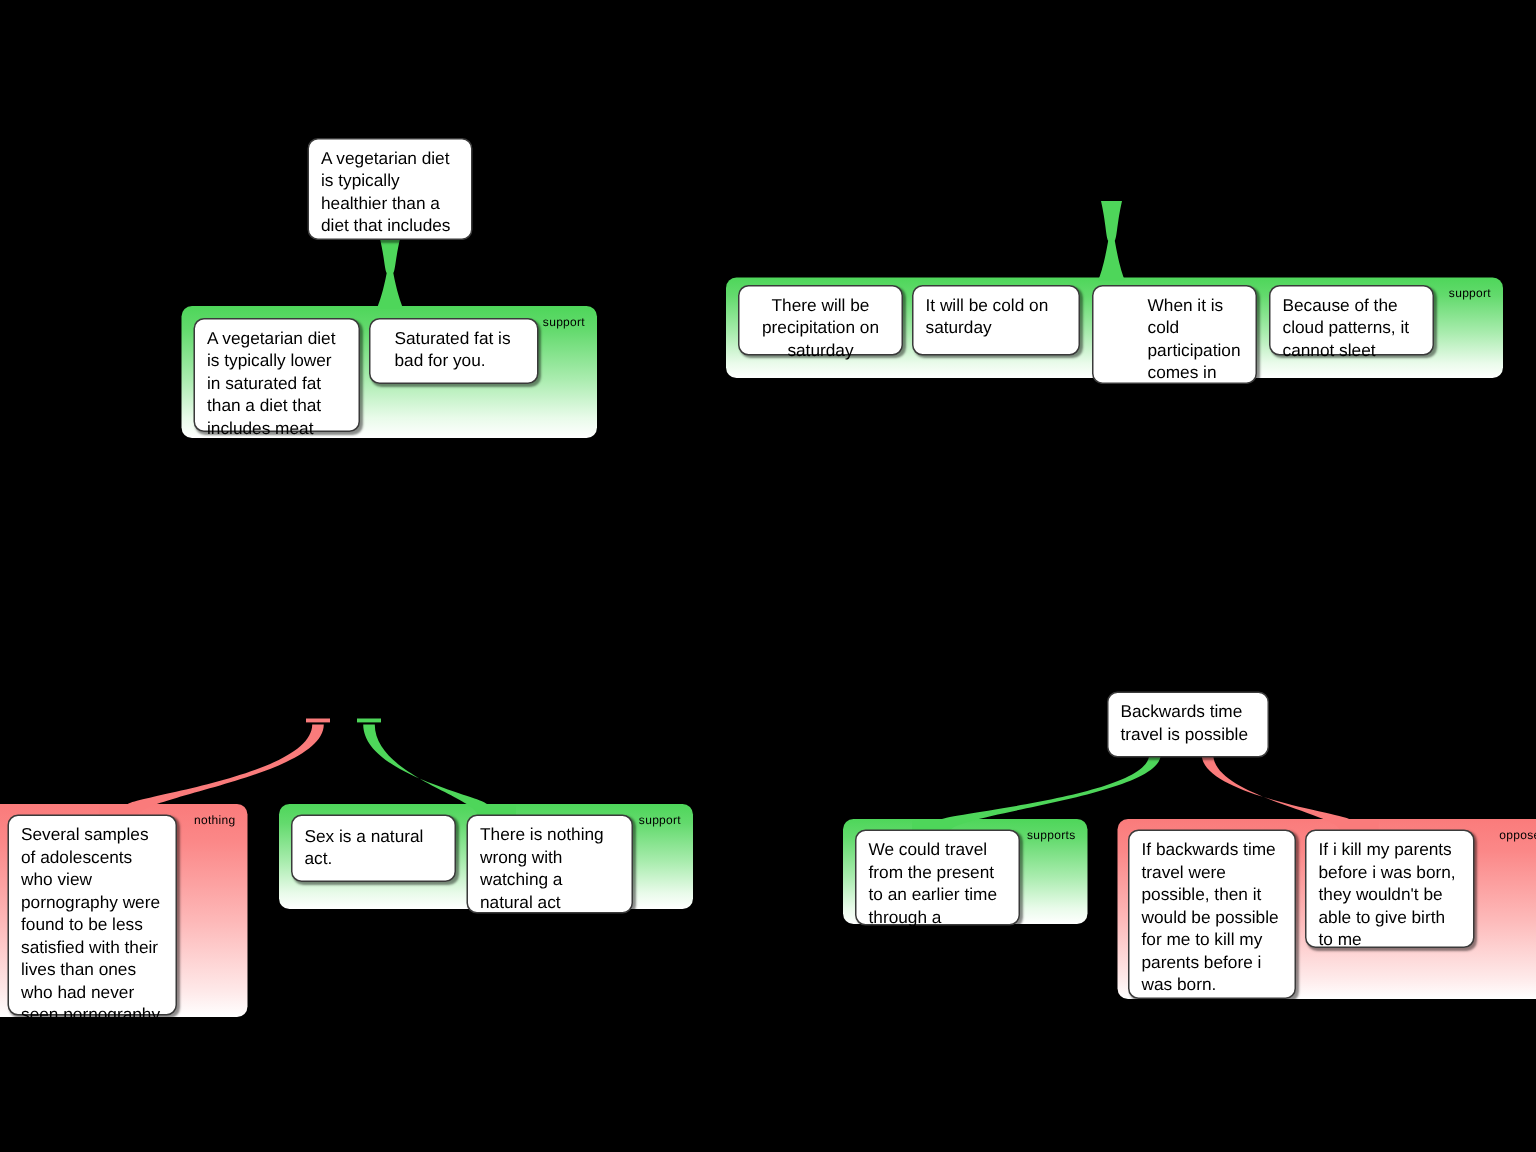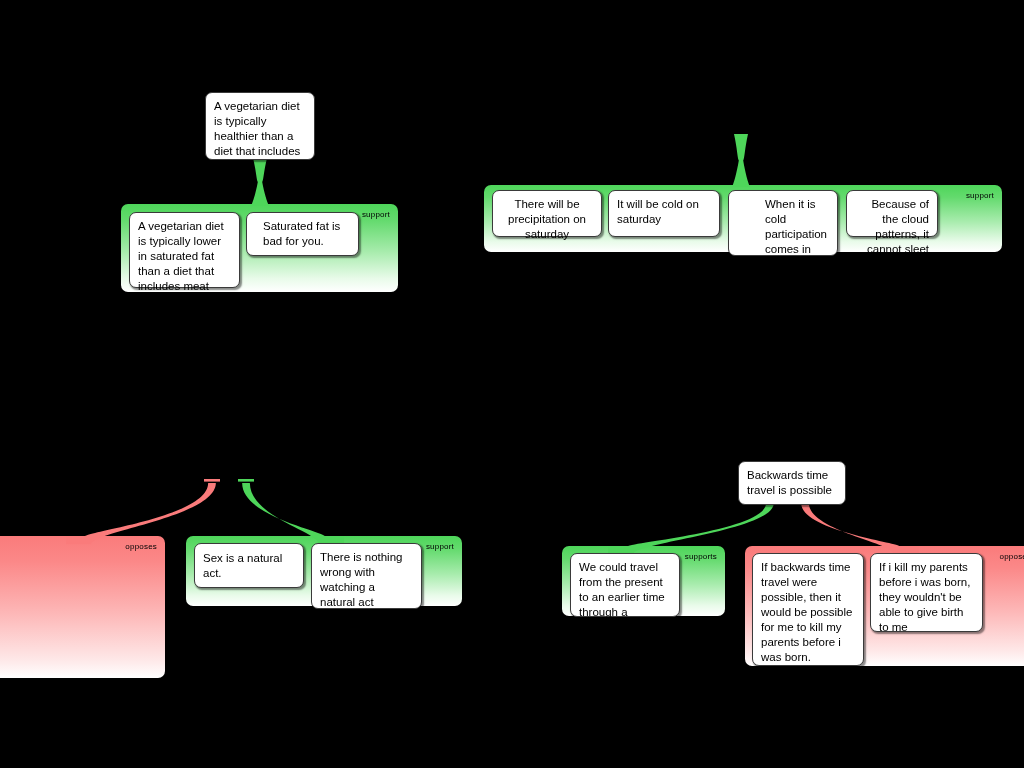--- a/index.html
+++ b/index.html
@@ -80,24 +80,25 @@
     </div>
     <div class="card" style="left: 129px; top: 212px; width: 111px; height: 76px;"><span>A vegetarian diet is typically lower in saturated fat than a diet that includes meat</span></div>
     <div class="card" style="left: 246px; top: 212px; width: 113px; height: 44px; padding-left: 16px;"><span>Saturated fat is bad for you.</span></div>
     <div class="card parent" style="left: 205px; top: 92px; width: 110px; height: 68px;"><span>A vegetarian diet is typically healthier than a diet that includes meat</span></div>
     <div class="group support" style="left: 484px; top: 185px; width: 518px; height: 67px;">
       <div class="group-label">support</div>
     </div>
     <div class="card" style="left: 492px; top: 190px; width: 110px; height: 47px; text-align: center;"><span>There will be precipitation on saturday</span></div>
     <div class="card" style="left: 608px; top: 190px; width: 112px; height: 47px;"><span>It will be cold on saturday</span></div>
     <div class="card" style="left: 728px; top: 190px; width: 110px; height: 66px; padding-left: 36px;"><span>When it is cold participation comes in the form of snow or sleet</span></div>
-    <div class="card" style="left: 846px; top: 190px; width: 92px; height: 47px; text-align: right;"><span>Because of the cloud patterns, it cannot sleet</span></div>
+    <div class="card" style="left: 846px; top: 190px; width: 110px; height: 47px;"><span>Because of the cloud patterns, it cannot sleet</span></div>
     <div class="group oppose" style="left: -60px; top: 536px; width: 225px; height: 142px;">
-      <div class="group-label">opposes</div>
+      <div class="group-label">nothing</div>
     </div>
+    <div class="card" style="left: 5px; top: 543px; width: 113px; height: 134px;"><span>Several samples of adolescents who view pornography were found to be less satisfied with their lives than ones who had never seen pornography</span></div>
     <div class="group support" style="left: 186px; top: 536px; width: 276px; height: 70px;">
       <div class="group-label">support</div>
     </div>
     <div class="card vcenter" style="left: 194px; top: 543px; width: 110px; height: 45px;">
       <span>Sex is a natural act.</span>
     </div>
     <div class="card" style="left: 311px; top: 543px; width: 111px; height: 66px;"><span>There is nothing wrong with watching a natural act</span></div>
     <div class="group support" style="left: 562px; top: 546px; width: 163px; height: 70px;">
       <div class="group-label">supports</div>
     </div>

